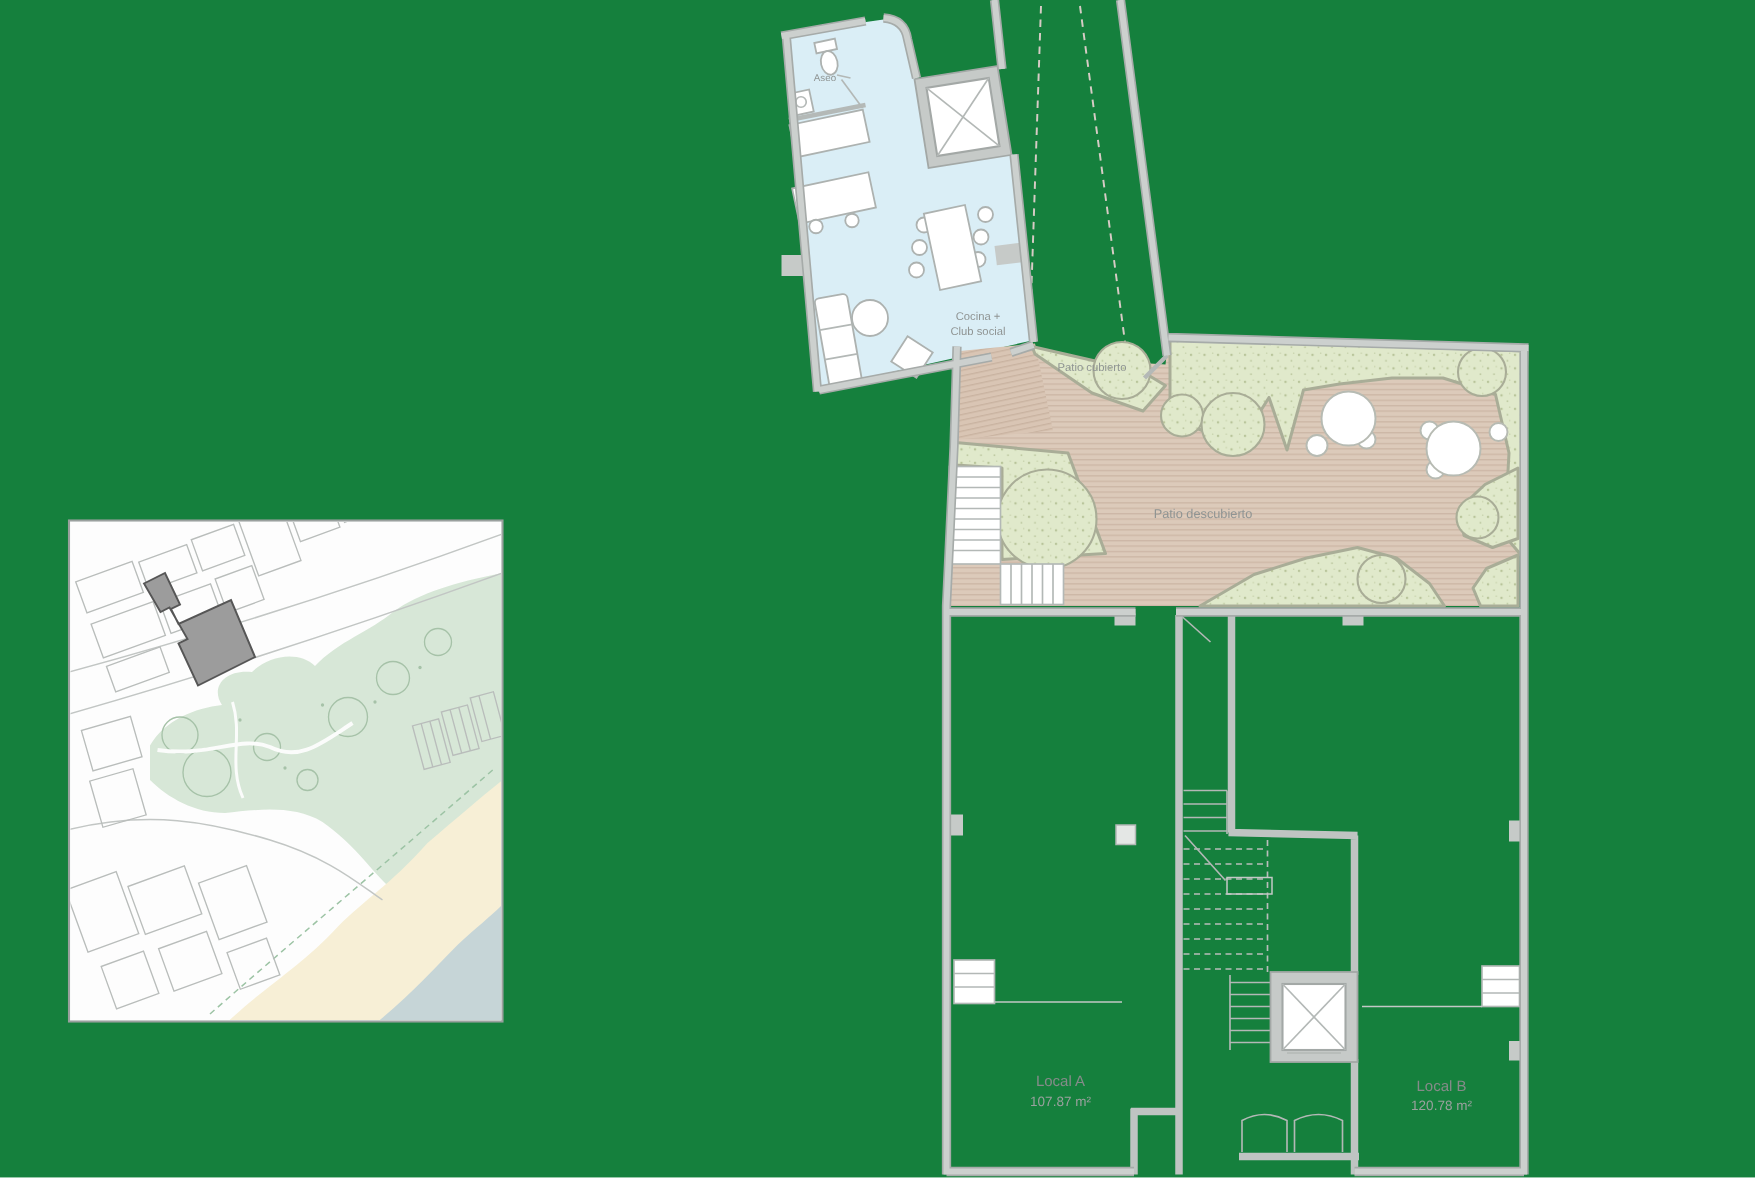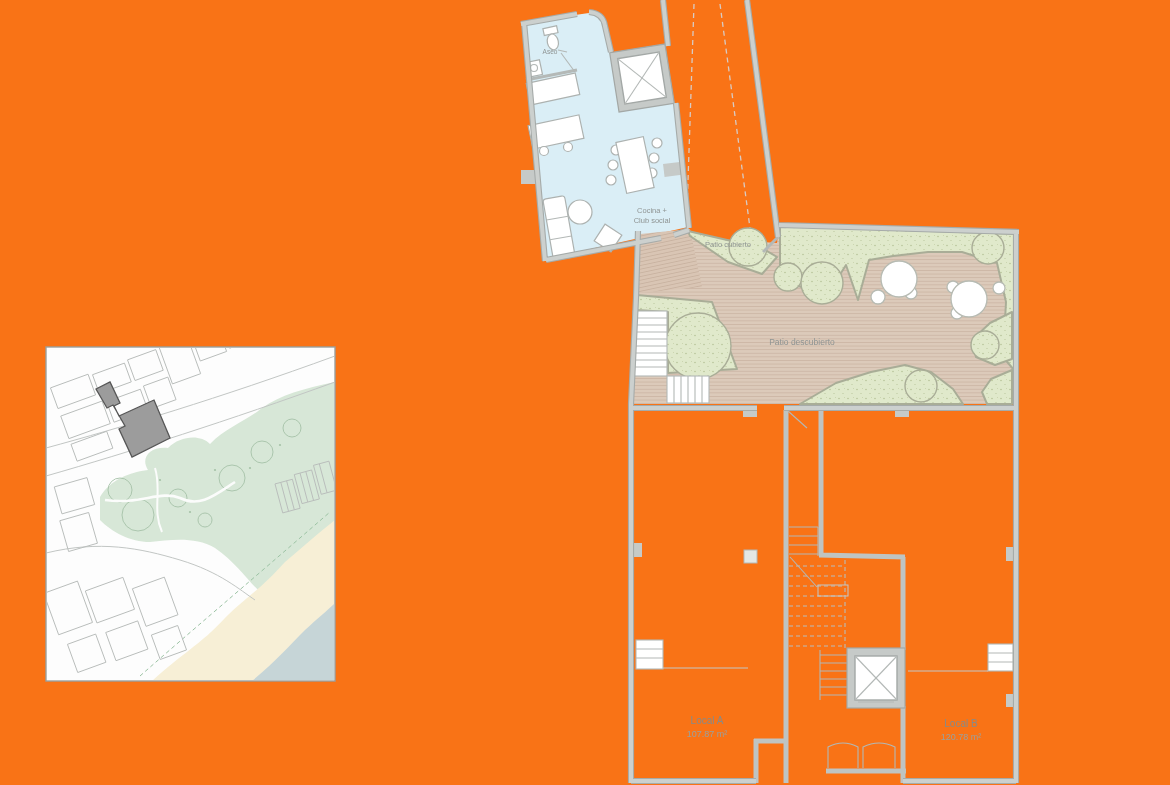--- a/index.html
+++ b/index.html
@@ -1,16 +1,16 @@
 <!DOCTYPE html>
 <html><head>
 <meta charset="utf-8">
 <style>
   html,body{margin:0;padding:0;background:#ffffff;}
-  .stage{position:relative;width:1170px;height:785px;background:#f97316;overflow:hidden;
+  .stage{position:relative;width:1170px;height:785px;background:#15803d;overflow:hidden;
          font-family:"Liberation Sans", sans-serif;}
   svg{position:absolute;left:0;top:0;}
   
   .wO{stroke:#a6aba9;fill:none;stroke-width:6.2;stroke-linecap:butt;}
   .wI{stroke:#ccd0ce;fill:none;stroke-width:4;stroke-linecap:butt;}
   .wS{stroke:#bfc4c2;fill:none;stroke-width:5;}
   .wT{stroke:#b4b9b7;fill:none;stroke-width:3;}
   .lt{stroke:#b3b8b6;stroke-width:1.1;fill:none;}
   .lt2{stroke:#c3c8c6;stroke-width:1;fill:none;}
   .dsh{stroke:#d7cbc5;stroke-width:1.3;fill:none;stroke-dasharray:5 4;}

